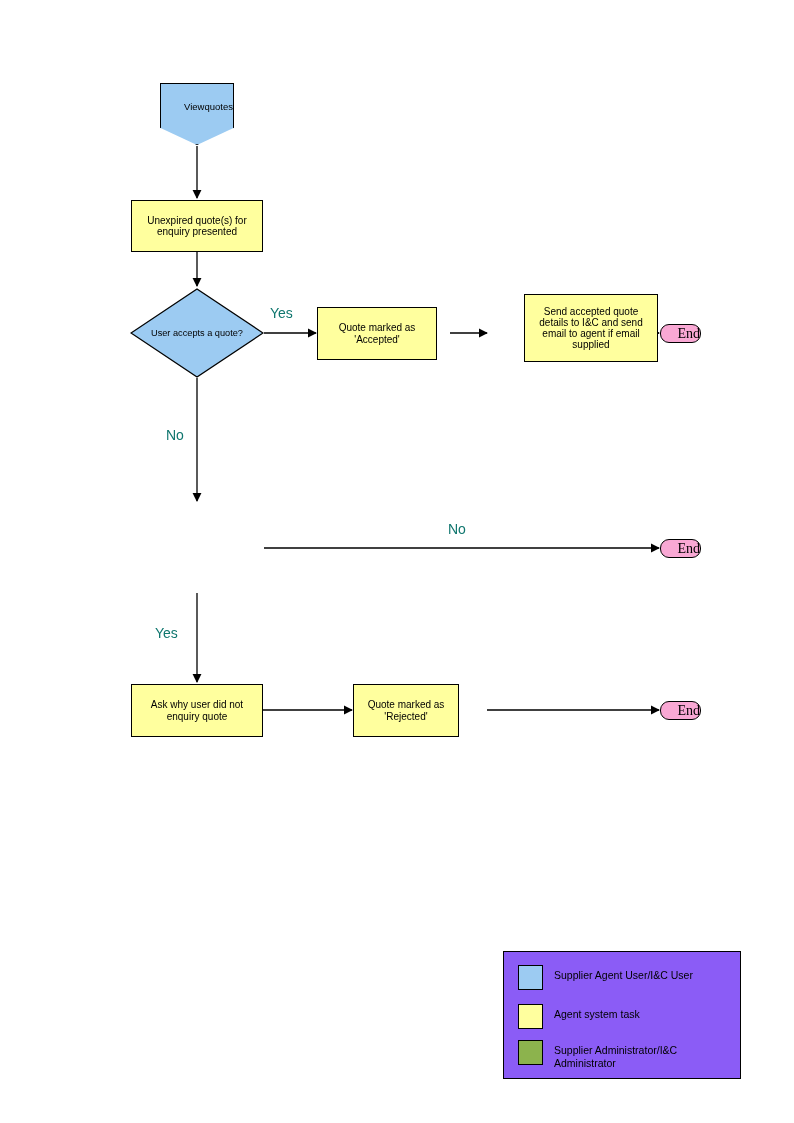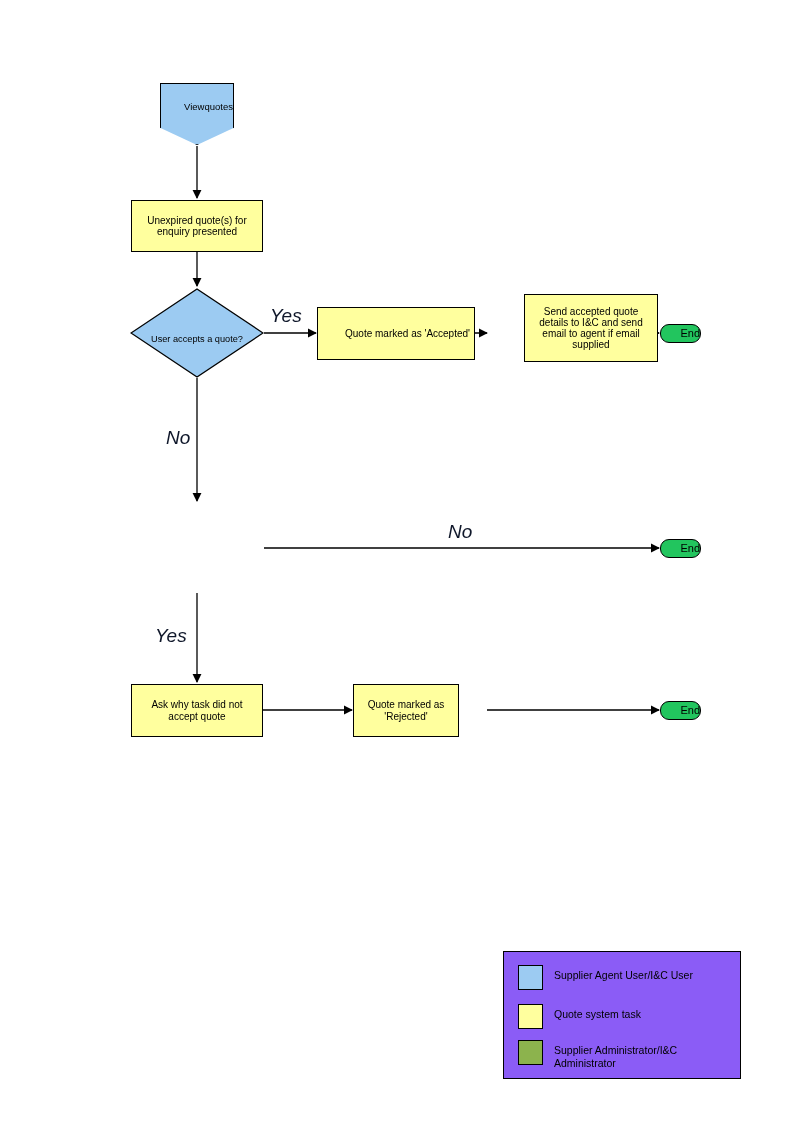--- a/index.html
+++ b/index.html
@@ -55,47 +55,47 @@
     position: absolute;
   }
   .decision-wrap svg {
     position: absolute;
     left: 0;
     top: 0;
   }
   .decision-wrap .node-label {
     position: absolute;
     left: 0;
-    top: 6px;
+    top: 0;
     width: 100%;
     height: 100%;
     display: flex;
     align-items: center;
     justify-content: center;
     text-align: center;
     font-size: 9.2px;
     line-height: 1.14;
   }
 
   
   .end-shape {
-    background: #22c55e;
+    background: #f9a8d4;
     border: 1.3px solid #000000;
     border-radius: 9px;
-    font-size: 11px;
+    font-size: 14px;
+    font-family: Liberation Serif, serif;
   }
 
   
   .edge-label {
     position: absolute;
-    font-size: 19px;
-    color: #0f172a;
+    font-size: 14px;
+    color: #0f766e;
     white-space: nowrap;
     line-height: 1;
-    font-style: italic;
   }
 
   
   #edges {
     position: absolute;
     left: 0;
     top: 0;
     width: 794px;
     height: 1123px;
     pointer-events: none;
@@ -175,39 +175,39 @@
     <span class="node-label">Unexpired quote(s) for enquiry presented</span>
   </div>
 
   <div class="decision-wrap" style="left:130px; top:288px; width:134px; height:90px;">
     <svg width="134" height="90" viewBox="0 0 134 90">
       <polygon points="67,1 133,45 67,89 1,45" fill="#9CCBF2" stroke="#000000" stroke-width="1.3"></polygon>
     </svg>
     <span class="node-label">User accepts a quote?</span>
   </div>
 
-  <div class="node process-shape" style="left:317px; top:307px; width:158px; height:53px;">
+  <div class="node process-shape" style="left:317px; top:307px; width:120px; height:53px;">
     <span class="node-label">Quote  marked as 'Accepted'</span>
   </div>
 
   <div class="node process-shape" style="left:488px; top:294px; width:134px; height:68px;margin-left:36px;">
     <span class="node-label">Send accepted quote details to I&amp;C and send email to agent if email supplied</span>
   </div>
 
   <div class="node end-shape" style="left:660px; top:324px; width:41px; height:19px;">
     <span class="node-label">End</span>
   </div>
 
 
   <div class="node end-shape" style="left:660px; top:539px; width:41px; height:19px;">
     <span class="node-label">End</span>
   </div>
 
   <div class="node process-shape" style="left:131px; top:684px; width:132px; height:53px;">
-    <span class="node-label">Ask why task did not accept quote</span>
+    <span class="node-label">Ask why user did not enquiry quote</span>
   </div>
 
   <div class="node process-shape" style="left:353px; top:684px; width:106px; height:53px;">
     <span class="node-label">Quote  marked as 'Rejected'</span>
   </div>
 
   <div class="node end-shape" style="left:660px; top:701px; width:41px; height:19px;">
     <span class="node-label">End</span>
   </div>
 
@@ -219,21 +219,21 @@
 
   <div class="edge-label" style="left:155px; top:626px;">Yes</div>
 
   <div id="legend">
     <div class="legend-row" style="top:13px;">
       <span class="legend-swatch" style="background:#9CCBF2;"></span>
       <span class="legend-text">Supplier Agent User/I&amp;C User</span>
     </div>
     <div class="legend-row" style="top:52px;">
       <span class="legend-swatch" style="background:#FFFF9E;"></span>
-      <span class="legend-text">Quote system task</span>
+      <span class="legend-text">Agent system task</span>
     </div>
     <div class="legend-row" style="top:88px;">
       <span class="legend-swatch" style="background:#8CB34D;"></span>
       <span class="legend-text">Supplier Administrator/I&amp;C Administrator</span>
     </div>
   </div>
 
 </div>
 
 </body></html>

